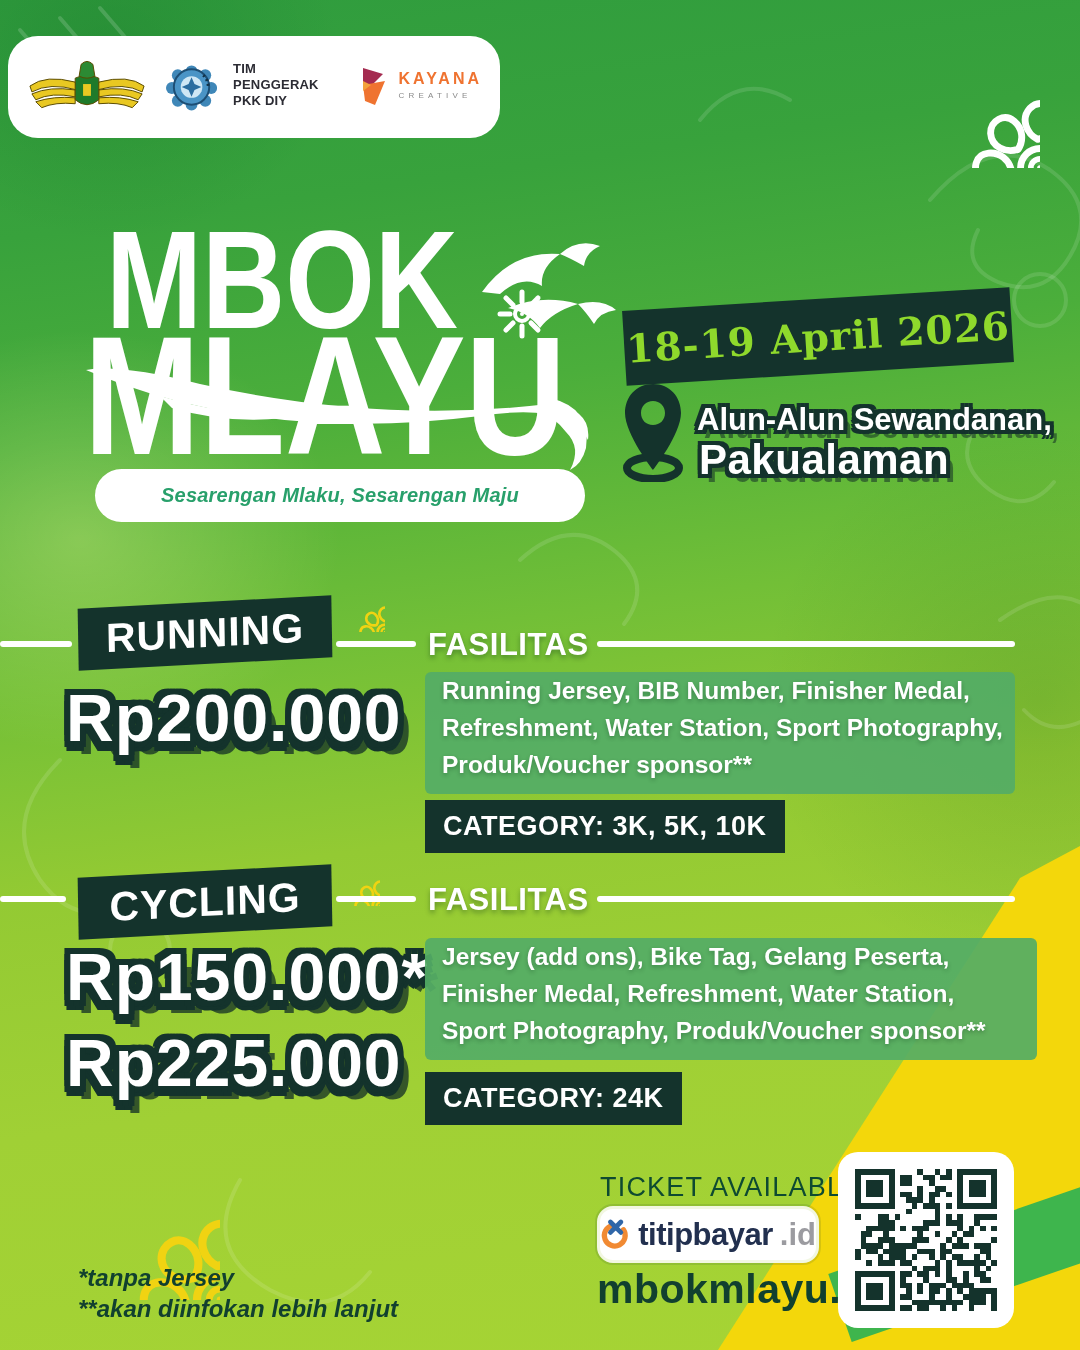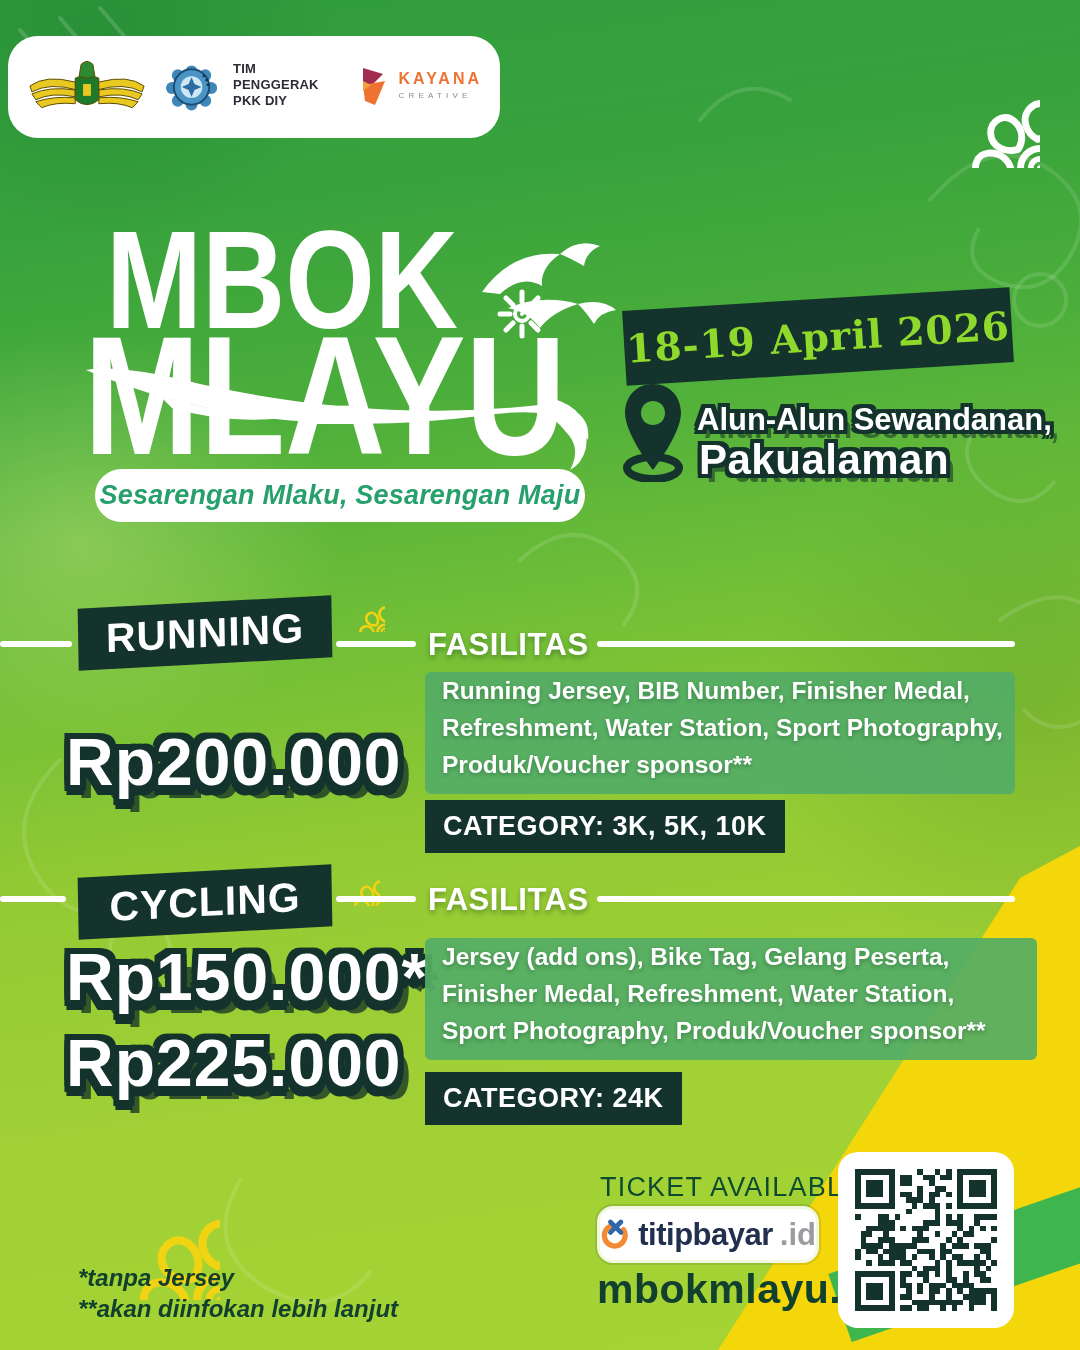--- a/index.html
+++ b/index.html
@@ -31,21 +31,21 @@
   .kayana-sub{font-size:8px;color:#8a8a8a;letter-spacing:4.2px;margin-top:2px;}
 
   
   .sun{color:#fff;}
   .sun svg{display:block;width:100%;height:100%;}
 
   
   .title-wrap{left:80px;top:212px;width:540px;height:268px;}
   .tagline-pill{left:95px;top:469px;width:490px;height:53px;background:#fff;border-radius:27px;
     display:flex;align-items:center;justify-content:center;}
-  .tagline-text{font-size:27px;font-weight:bold;font-style:italic;color:#28a06b;letter-spacing:.2px;}
+  .tagline-text{font-size:20px;font-weight:bold;font-style:italic;color:#28a06b;letter-spacing:.2px;}
 
   
   .date-badge{left:624px;top:299px;width:388px;height:75px;background:#14332c;
     transform:rotate(-3.5deg);display:flex;align-items:center;justify-content:center;}
   .date-text{font-family:"DejaVu Serif",serif;font-weight:bold;font-size:39px;color:#8fd92c;letter-spacing:1px;}
   .venue1{left:697px;top:402px;font-size:31px;font-weight:bold;}
   .venue2{left:699px;top:436px;font-size:42px;font-weight:bold;letter-spacing:.5px;}
   .outl{color:#fff;text-shadow:
     -4px -4px 0 #14332c,0 -4px 0 #14332c,4px -4px 0 #14332c,-4px 0 0 #14332c,
     4px 0 0 #14332c,-4px 4px 0 #14332c,0 4px 0 #14332c,4px 4px 0 #14332c,
@@ -250,21 +250,21 @@
   </div>
   <div class="abs sun" style="left:331px;top:578px;width:54px;height:54px;color:#f0d312;">
     <svg viewBox="-62 -62 124 124">
         <use href="#sunflower"></use>
       </svg>
   </div>
   <div class="abs rule" style="left:336px;top:641px;width:80px;"></div>
   <div class="abs fasilitas" style="left:428px;top:627px;">FASILITAS</div>
   <div class="abs rule" style="left:597px;top:641px;width:418px;"></div>
 
-  <div class="abs price outl-big" style="left:66px;top:680px;margin-top:44px;">Rp200.000</div>
+  <div class="abs price outl-big" style="left:66px;top:680px;">Rp200.000</div>
 
   <div class="abs panel" style="left:425px;top:672px;width:590px;">
     <div class="fl">Running Jersey, BIB Number, Finisher Medal,</div>
     <div class="fl">Refreshment, Water Station, Sport Photography,</div>
     <div class="fl">Produk/Voucher sponsor**</div>
   </div>
   <div class="abs cat-badge" style="left:425px;top:800px;">CATEGORY: 3K, 5K, 10K</div>
 
   <div class="abs rule" style="left:0;top:896px;width:66px;"></div>
   <div class="abs sec-badge" style="left:78px;top:871px;">

